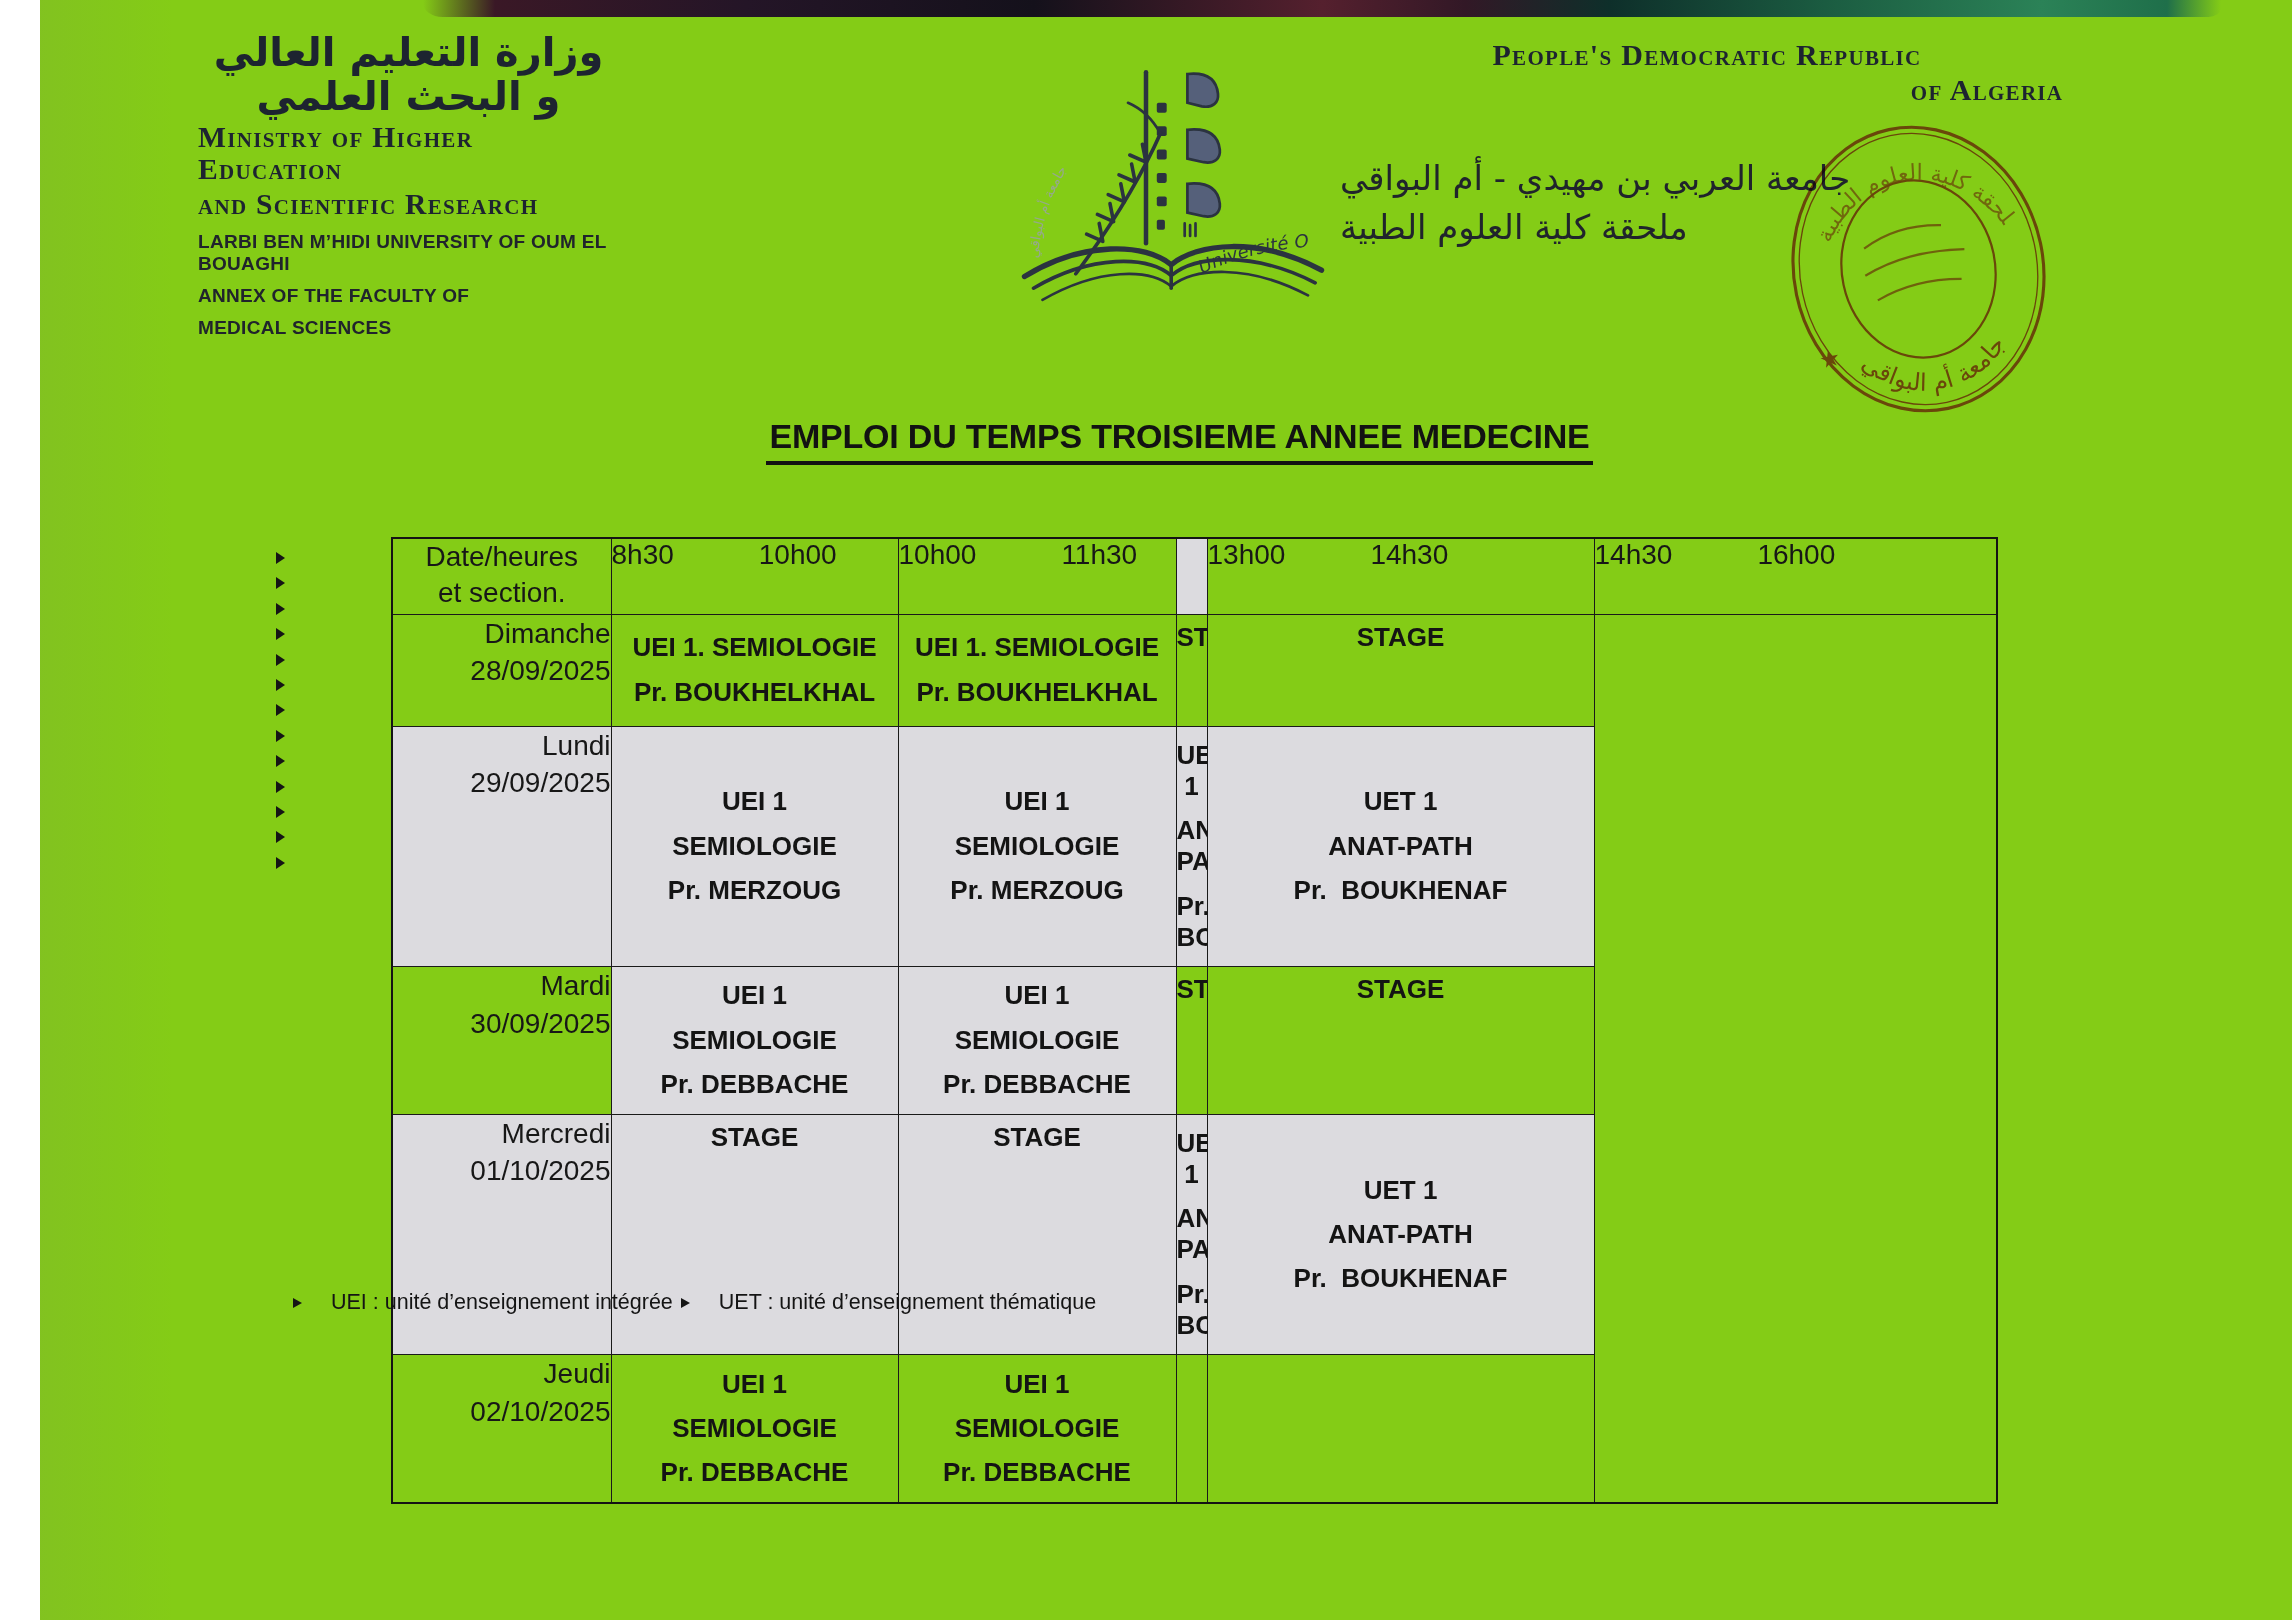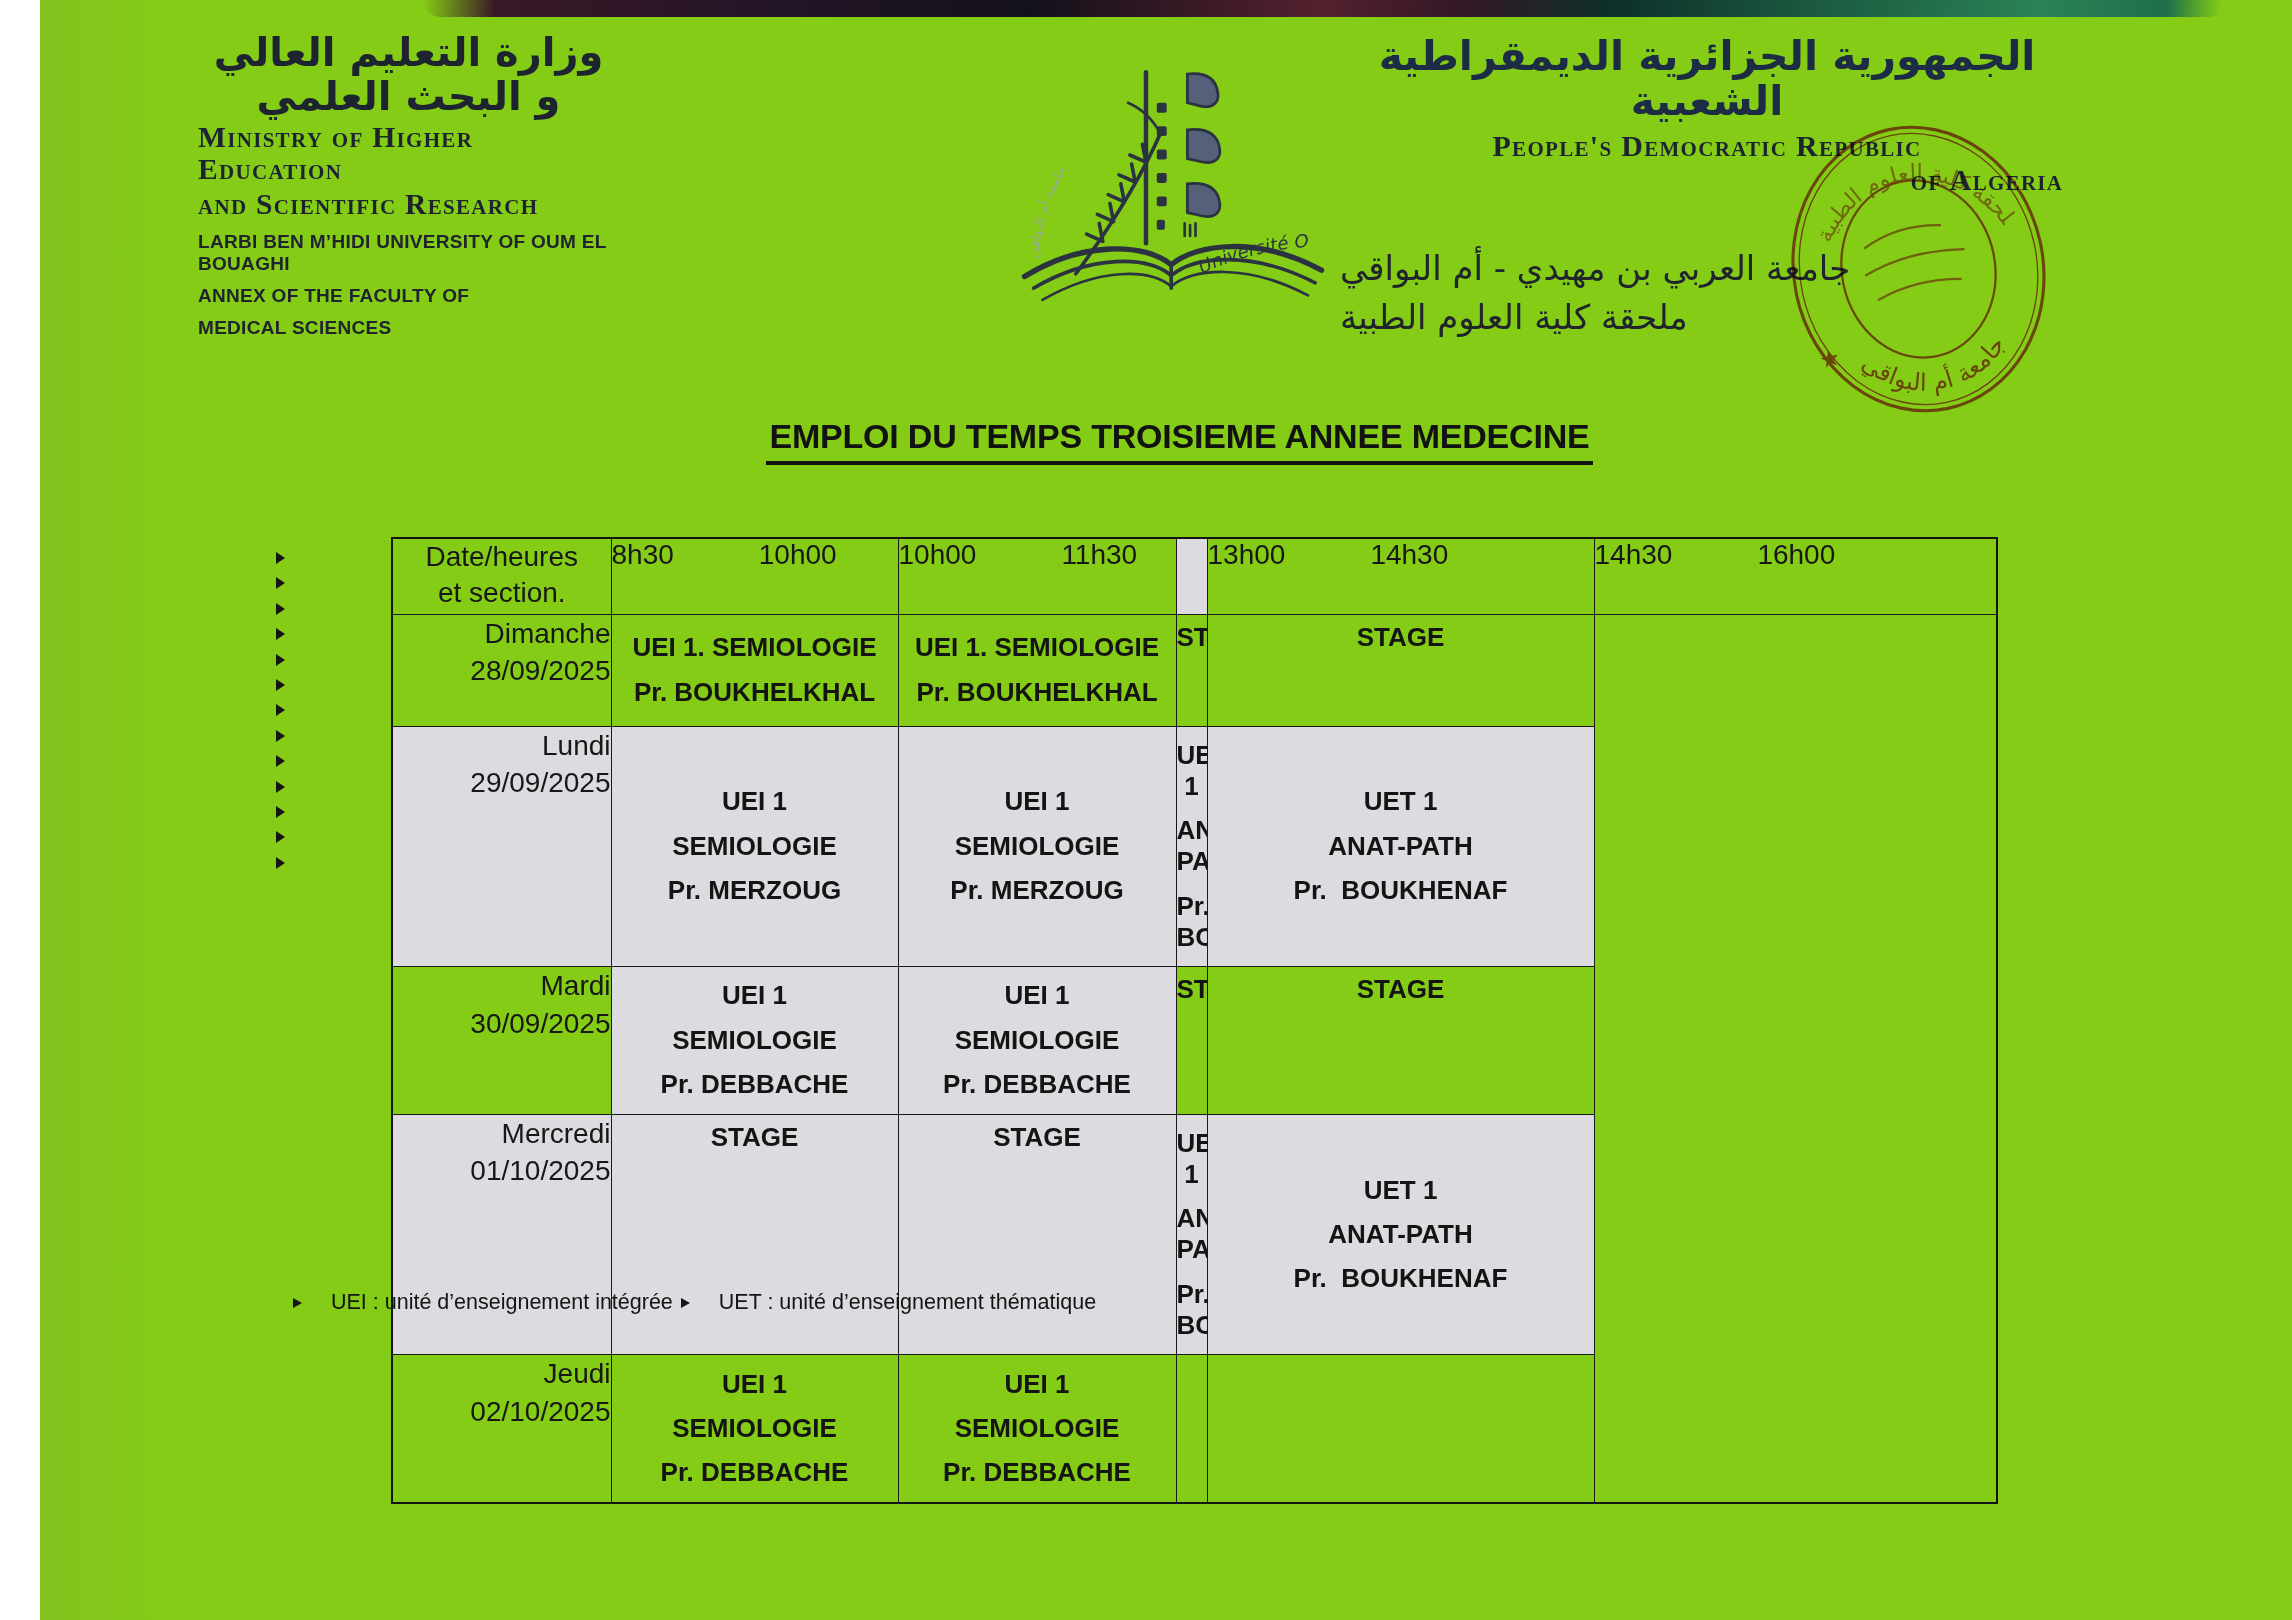--- a/index.html
+++ b/index.html
@@ -148,21 +148,20 @@
       <text font-family="DejaVu Sans, sans-serif" font-size="15" fill="#9aa0ad" opacity=".8">
         <textPath href="#logoArcL">جامعة أم البواقي</textPath>
       </text>
       <text font-family="DejaVu Sans, sans-serif" font-size="20" font-style="italic" fill="#2b3340">
         <textPath href="#logoArcR">Université OEB</textPath>
       </text>
     </svg>
   </div>
 
   <div class="hdr-right">
-    <div class="arabic">الجمهورية الجزائرية الديمقراطية الشعبية</div>
     <div class="caps-serif">People's Democratic Republic</div>
     <div class="caps-serif l2">of Algeria</div>
     <div class="arabic arabic-uni">جامعة العربي بن مهيدي - أم البواقي</div>
     <div class="arabic arabic-uni l2">ملحقة كلية العلوم الطبية</div>
   </div>
 
   <div class="stamp">
     <svg viewBox="0 0 320 350">
       <ellipse class="stampline" cx="160" cy="175" rx="140" ry="160" stroke-width="3.5"></ellipse>
       <ellipse class="stampline" cx="160" cy="175" rx="133" ry="153" stroke-width="1.5"></ellipse>

